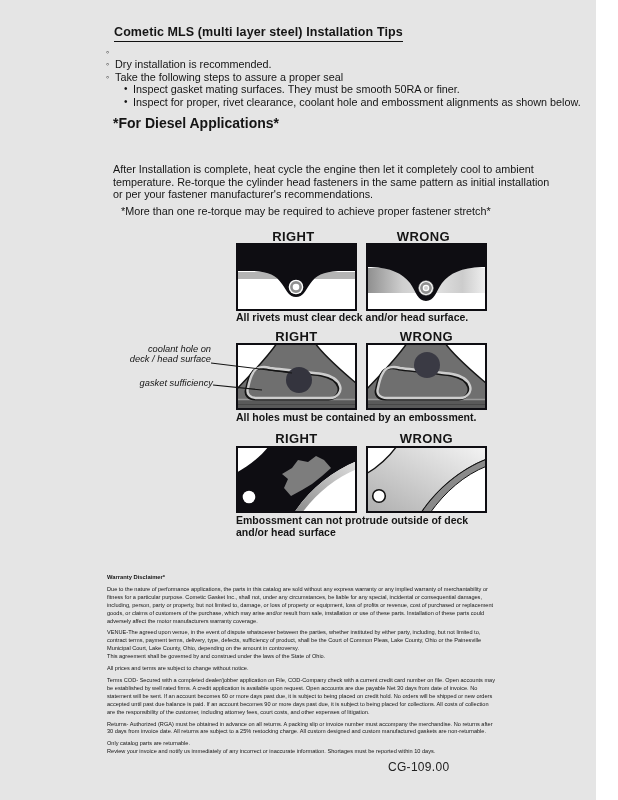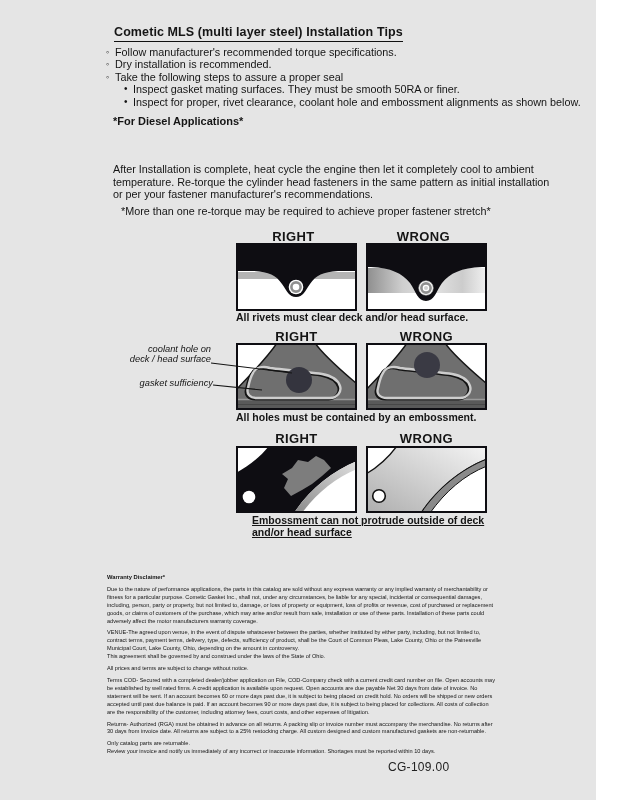--- a/index.html
+++ b/index.html
@@ -11,21 +11,21 @@
   .pre{white-space:pre-line;}
   .doc-title{
     left:114px;top:25px;font-size:12.5px;font-weight:bold;
     border-bottom:1.5px solid #111;padding-bottom:2px;letter-spacing:.1px;
   }
   .bullets{left:106px;top:46px;font-size:10.8px;line-height:12.4px;}
   .b-row{display:flex;}
   .b-row .marker{width:9px;font-size:9px;line-height:12.4px;}
   .b-row.lvl2{padding-left:18px;}
   .b-row.lvl2 .marker{font-size:10px;}
-  .sec-head{left:113px;top:115px;font-size:11px;font-weight:bold;}
+  .sec-head{left:113px;top:115px;font-size:14px;font-weight:bold;}
   .body-par{font-size:10.8px;line-height:12.6px;}
   .d-p1{left:113px;top:133px;}
   .d-p2{left:113px;top:163px;}
   .d-note{left:113px;top:205px;margin-left:8px;}
   .dg-head{font-size:13px;font-weight:bold;text-align:center;width:121px;letter-spacing:.4px;}
   .panel{width:121px;height:68px;}
   .panel svg{display:block;width:100%;height:100%;}
   .caption{font-size:10.5px;font-weight:bold;line-height:11.5px;}
   .callout{font-size:9.3px;line-height:10.3px;text-align:right;font-style:italic;}
   .legal{left:107px;top:574px;width:412px;font-size:5.6px;line-height:7.9px;}
@@ -36,21 +36,20 @@
 </head>
 <body>
 
 <div class="page">
 
   <div class="abs doc-title">Cometic MLS (multi layer steel) Installation Tips</div>
 
   <div class="abs bullets">
     <div class="b-row lvl1">
       <span class="marker">◦</span>
-      <span>Follow manufacturer's recommended torque specifications.</span>
     </div>
     <div class="b-row lvl1">
       <span class="marker">◦</span>
       <span>Dry installation is recommended.</span>
     </div>
     <div class="b-row lvl1">
       <span class="marker">◦</span>
       <span>Take the following steps to assure a proper seal</span>
     </div>
     <div class="b-row lvl2">
@@ -178,21 +177,21 @@
             <stop offset="1" stop-color="#aeaeae"></stop>
         </linearGradient>
       </defs>
       <rect width="121" height="67" fill="#ffffff"></rect>
       <path d="M31,0 H121 V13 C95,23 71,43 55,67 H0 V28 C12,21 22,12 31,0 Z" fill="url(#g-r3w)" stroke="#111111" stroke-width="1.3"></path>
       <path d="M55,67 C71,43 95,23 121,13 V20 C98,29 79,46 64,67 Z" fill="#8a8a8a" stroke="#111111" stroke-width="1"></path>
       <circle cx="13" cy="50" r="6.3" fill="#ffffff" stroke="#111111" stroke-width="1.6"></circle>
       <rect x="1" y="1" width="119" height="65" fill="none" stroke="#0e0d12" stroke-width="2"></rect>
     </svg>
   </div>
-  <div class="abs caption pre" style="left:252px;top:515px;text-decoration:underline;">Embossment can not protrude outside of deck
+  <div class="abs caption pre" style="left:236px;top:515px;">Embossment can not protrude outside of deck
 and/or head surface</div>
 
   <div class="abs legal">
     <h4>Warranty Disclaimer*</h4>
     <p class="pre">Due to the nature of performance applications, the parts in this catalog are sold without any express warranty or any implied warranty of merchantability or
 fitness for a particular purpose.  Cometic Gasket Inc., shall not, under any circumstances, be liable for any special, incidental or consequential damages,
 including, person, party or property, but not limited to, damage, or loss of property or equipment, loss of profits or revenue, cost of purchased or replacement
 goods, or claims of customers of the purchase, which may arise and/or result from sale, installation or use of these parts.  Installation of these parts could
 adversely affect the motor manufacturers warranty coverage.</p>
     <p class="pre">VENUE-The agreed upon venue, in the event of dispute whatsoever between the parties, whether instituted by either party, including, but not limited to,

